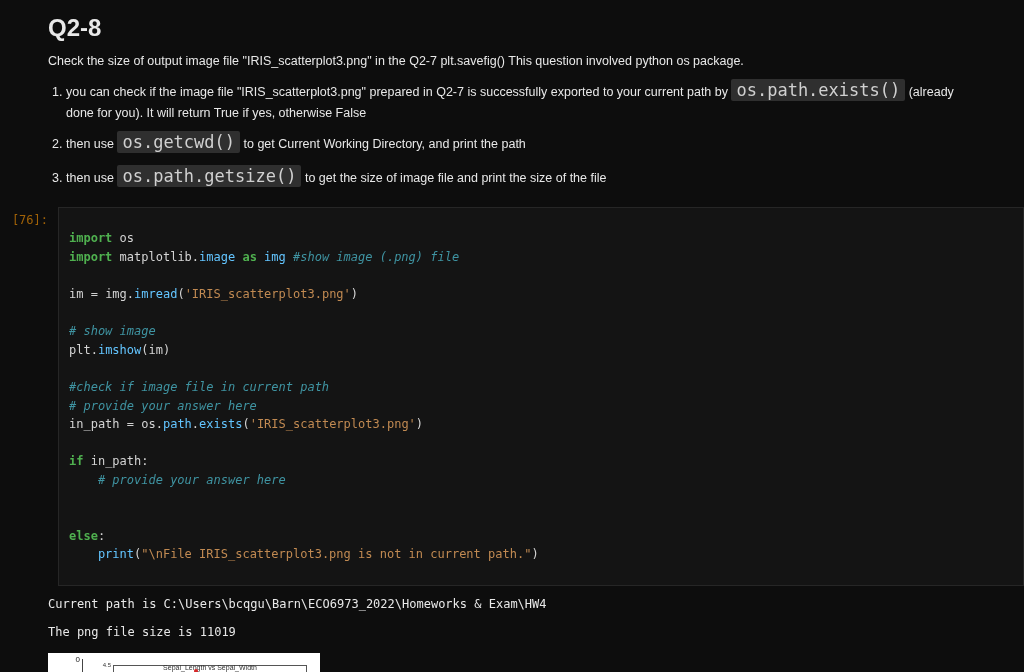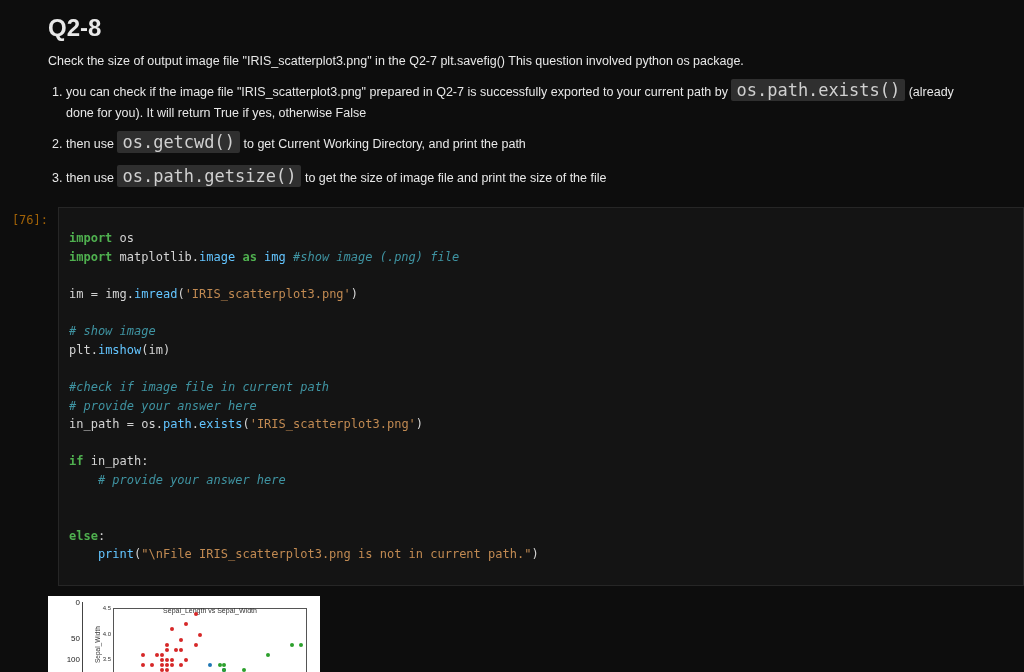--- a/index.html
+++ b/index.html
@@ -64,20 +64,24 @@
 <span>in_path </span><span class="func">=</span><span> os.</span><span class="name">path</span><span>.</span><span class="name">exists</span><span>(</span><span class="str">'IRIS_scatterplot3.png'</span><span>)</span>
 
 <span class="kw">if</span><span> in_path:</span>
 <span class="cmt">    # provide your answer here</span>
 <span>    </span>
 <span>    </span>
 <span class="kw">else</span><span>:</span>
 <span class="name">    print</span><span>(</span><span class="str">"\nFile IRIS_scatterplot3.png is not in current path."</span><span>)</span></div>
   </div>
 
+  <div class="output">
+    <div>Current path is C:\Users\bcqgu\Barn\ECO6973_2022\Homeworks &amp; Exam\HW4</div>
+    <div style="margin-top:8px;">The png file size is 11019</div>
+  </div>
 
   <div class="plot-wrap">
     <div class="outer-ax" id="outerax">
       <div class="inner-ax" id="innerax">
         <div class="ititle">Sepal_Length vs Sepal_Width</div>
 
         <div class="iylab">Sepal_Width</div>
       <div class="pt" style="background: rgb(214, 39, 40); left: 26.8px; top: 54.32px;"></div>
           <div class="pt" style="background: rgb(214, 39, 40); left: 26.8px; top: 44.08px;"></div>
           <div class="pt" style="background: rgb(214, 39, 40); left: 36.4px; top: 54.32px;"></div>

